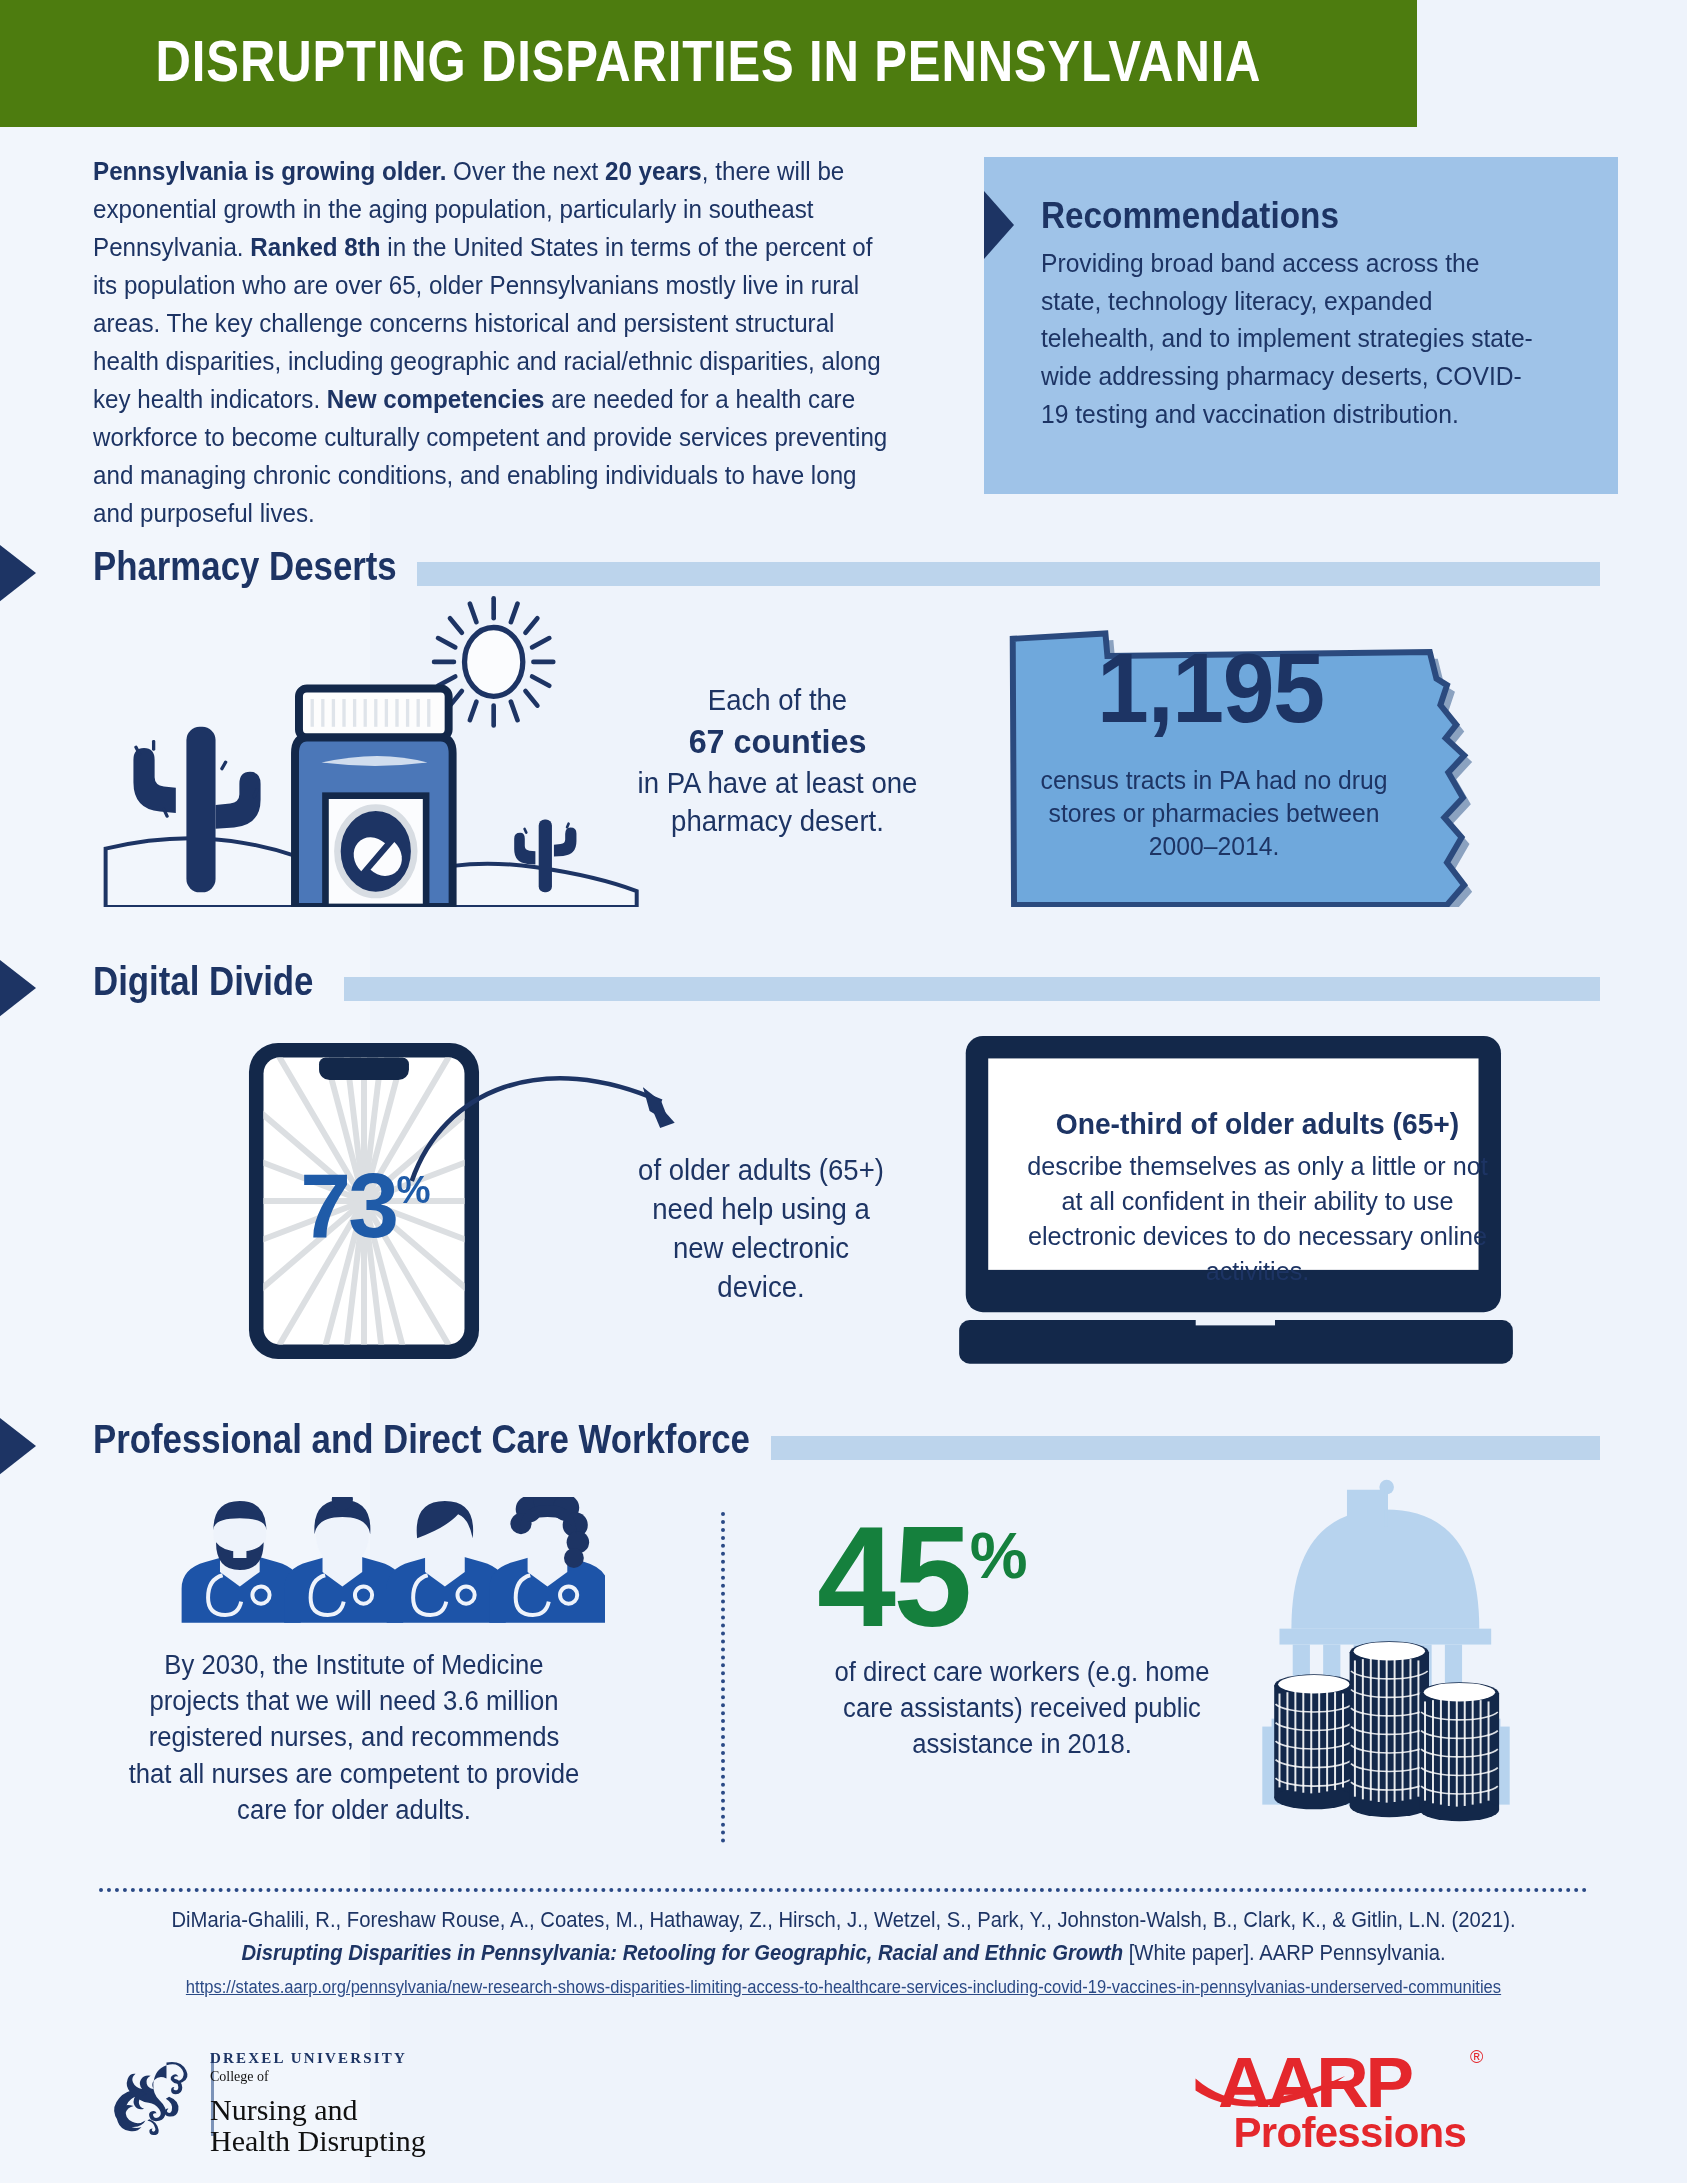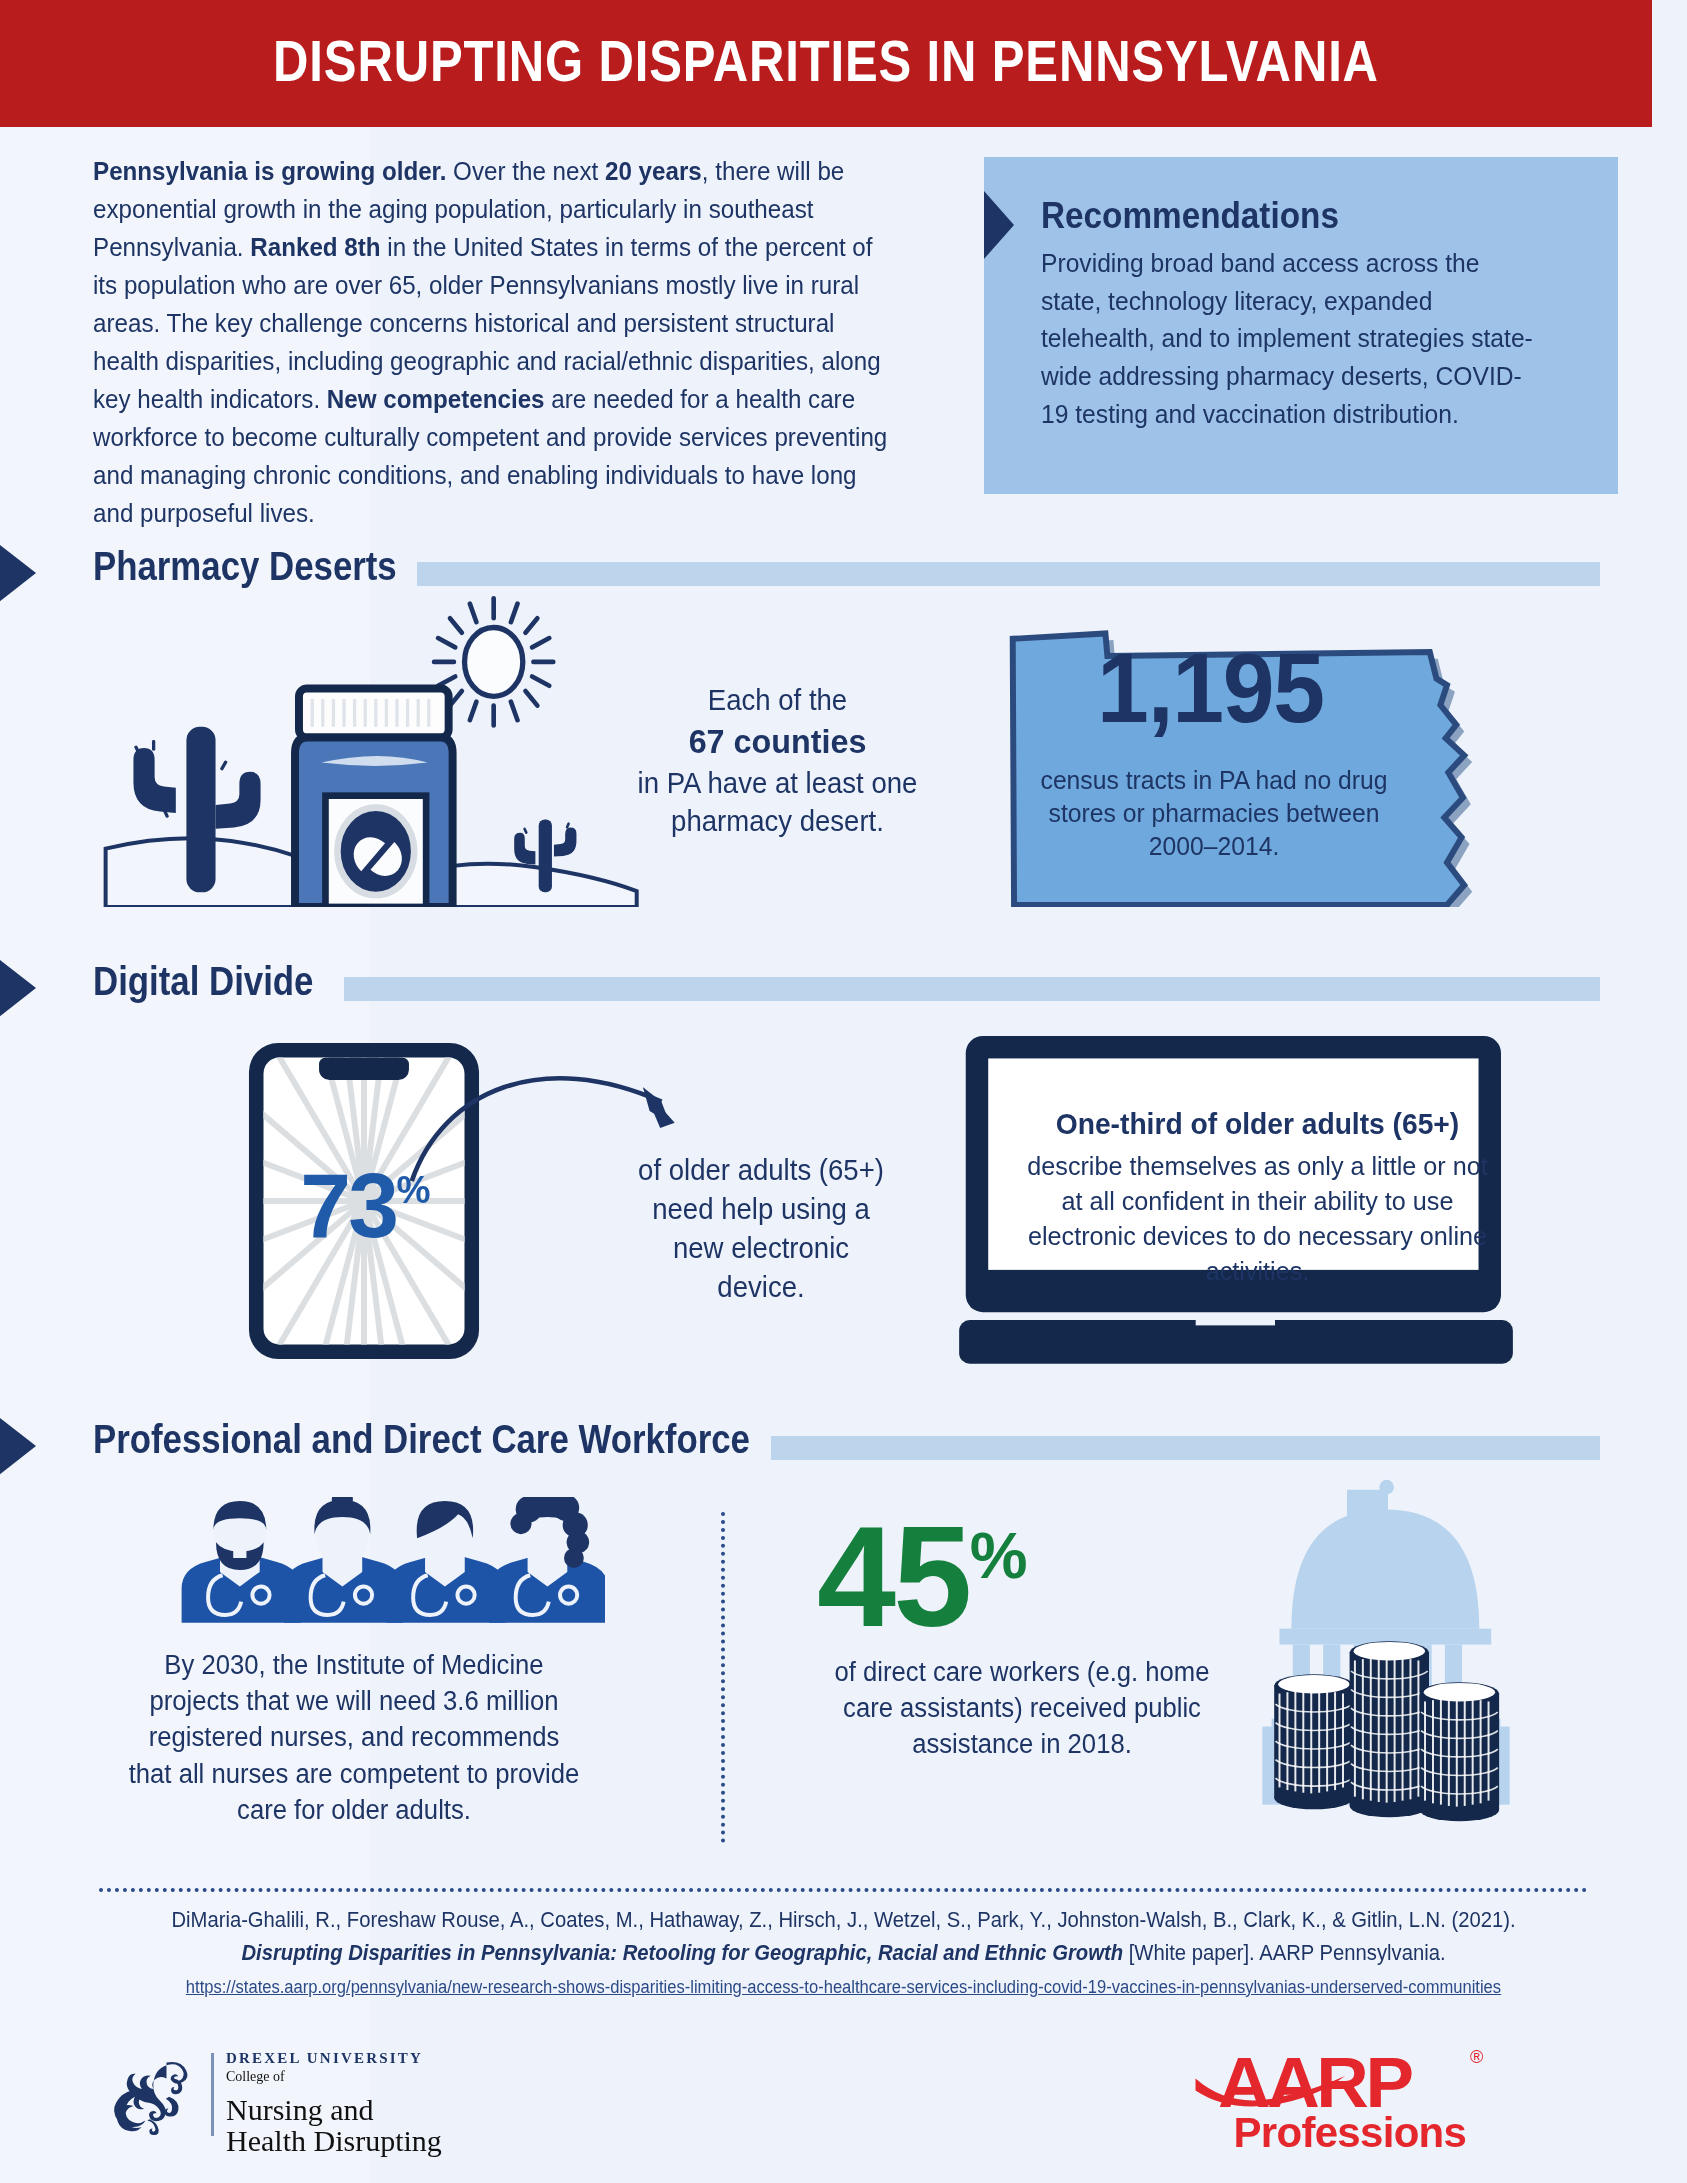--- a/index.html
+++ b/index.html
@@ -10,22 +10,22 @@
     color:#1d3464;
     overflow:hidden;
     position:relative;
   }
   
   .band{position:absolute;top:0;bottom:0;background:#eef3fb;pointer-events:none;}
   #band1{left:370px;width:1436px;}
 
   
   #header{
-    position:absolute;left:0;top:0;width:1652px;height:127px;
-    background:#b91c1c;
+    position:absolute;left:0;top:0;width:1417px;height:127px;
+    background:#4d7c0f;
   }
   #header-title{
     position:absolute;left:0;right:0;top:28px;
     text-align:center;
     color:#ffffff;
     font-size:57px;
     font-weight:bold;
     letter-spacing:1px;
     transform:scaleX(.86);
     font-family:"Liberation Sans", sans-serif;
@@ -172,21 +172,21 @@
   #cite3{
     position:absolute;left:99px;top:1977px;width:1489px;text-align:center;
     font-size:18px;color:#2b4a86;text-decoration:underline;
     transform:scaleX(.92);transform-origin:center top;word-break:break-all;
   }
 
   
   #drexel{position:absolute;left:103px;top:2041px;width:370px;height:106px;}
   #drexel-dragon{position:absolute;left:0;top:14.6px;width:98px;height:79px;}
   #drexel-bar{position:absolute;left:108px;top:12px;width:2.6px;height:83px;background:#7c93b8;}
-  #drexel-txt{position:absolute;left:123px;top:9.3px;color:#1d3464;font-family:"Liberation Serif",serif;}
+  #drexel-txt{position:absolute;left:107px;top:9.3px;color:#1d3464;font-family:"Liberation Serif",serif;}
   #drx-1{font-size:15px;letter-spacing:2.2px;font-weight:bold;color:#1d3464;}
   #drx-2{font-size:14px;color:#111;margin-top:2px;}
   #drx-3{font-size:30px;color:#111;line-height:1.04;margin-top:9px;}
   #drx-4{font-size:30px;color:#111;line-height:1.04;}
 
   
   #aarp{position:absolute;left:1207px;top:2043px;width:311px;height:105px;}
   #aarp-word{
     position:absolute;left:10.6px;top:0;font-size:70px;font-weight:bold;
     color:#e4272c;letter-spacing:-3.3px;transform:scaleX(1.04);transform-origin:left top;

